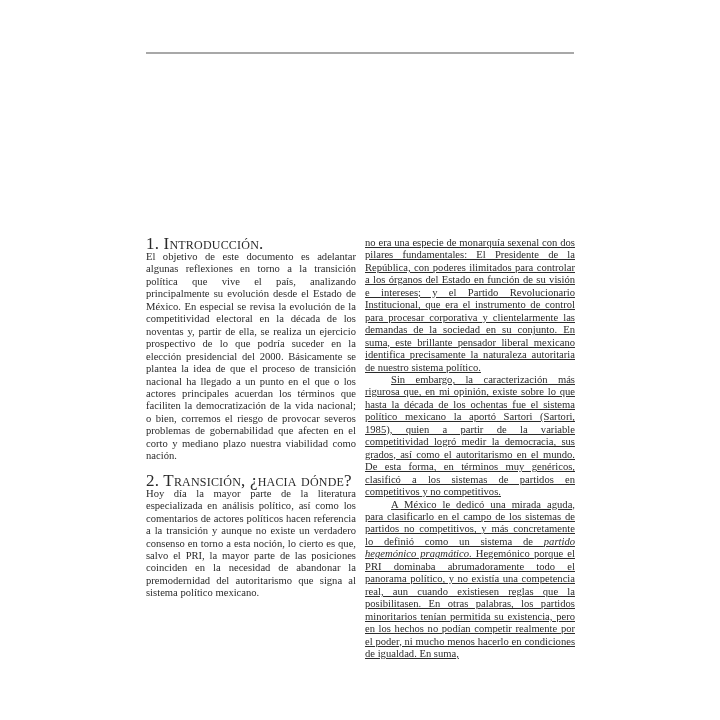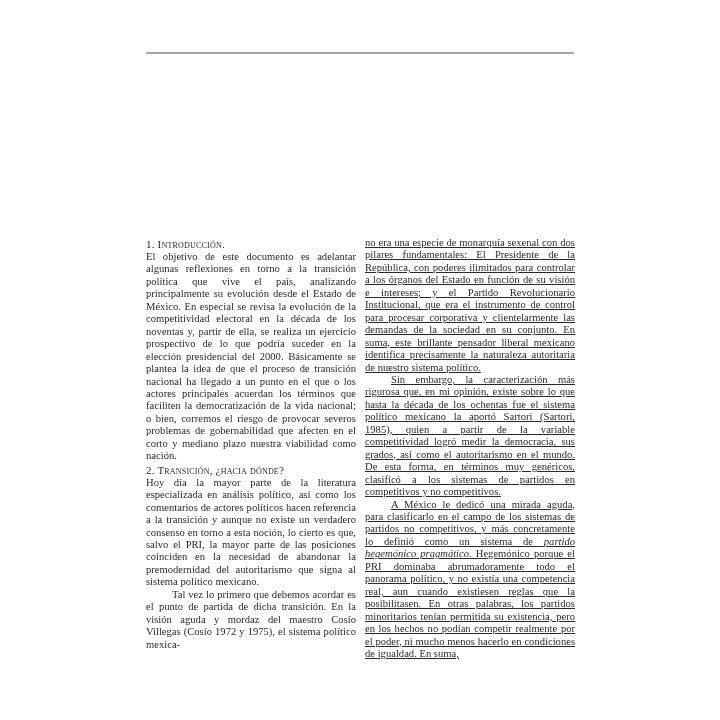--- a/index.html
+++ b/index.html
@@ -3,36 +3,35 @@
   <meta charset="utf-8">
   <style>
     html, body { margin: 0; padding: 0; background: #ffffff; }
     body { width: 720px; height: 720px; position: relative; overflow: hidden;
            font-family: "Liberation Serif", "DejaVu Serif", serif; color: #2a2a2a; }
     .rule { position: absolute; left: 146px; top: 52px; width: 428px; height: 2px; background: #a8a8a8; }
     .col { position: absolute; top: 237px; width: 210px; font-size: 10.6px; line-height: 12.45px;
            text-align: justify; hyphens: manual; }
     .col1 { left: 146px; }
     .col2 { left: 365px; top: 237px; text-decoration: underline; }
-    .heading { font-size: 11px; line-height: 14px; margin: 0 0 0 0; font-variant: small-caps; letter-spacing: 0.2px; font-weight: normal; }
-    .heading2 { }
+    .heading { font-size: 17px; line-height: 14px; margin: 0 0 0 0; font-variant: small-caps; letter-spacing: 0.2px; font-weight: normal; }
+    .heading2 { margin-top: 11px; }
     p { margin: 0; }
     p.indent { text-indent: 26px; }
     em { font-style: italic; }
   </style>
 </head>
 <body>
 
 <div class="rule"></div>
 
 <div class="col col1">
   <h2 class="heading">1. Introducción.</h2>
   <p>El objetivo de este documento es adelantar algunas reflexiones en torno a la transición política que vive el país, analizando principalmente su evolución desde el Estado de México. En especial se revisa la evolución de la competitividad electoral en la década de los noventas y, partir de ella, se realiza un ejercicio prospectivo de lo que podría suceder en la elección presidencial del 2000. Básicamente se plantea la idea de que el proceso de transición nacional ha llegado a un punto en el que o los actores principales acuerdan los términos que faciliten la democratización de la vida nacional; o bien, corremos el riesgo de provocar severos problemas de gobernabilidad que afecten en el corto y mediano plazo nuestra viabilidad como nación.</p>
   <h2 class="heading heading2">2. Transición, ¿hacia dónde?</h2>
   <p>Hoy día la mayor parte de la literatura especializada en análisis político, así como los comentarios de actores políticos hacen referencia a la transición y aunque no existe un verdadero consenso en torno a esta noción, lo cierto es que, salvo el PRI, la mayor parte de las posiciones coinciden en la necesidad de abandonar la premodernidad del autoritarismo que signa al sistema político mexicano.</p>
-  <p class="indent">Tal vez lo primero que debemos acordar es el punto de partida de dicha transición. En la visión aguda y mordaz del maestro Cosío Villegas (Cosío 1972 y 1975), el sistema político mexica-</p>
 </div>
 
 <div class="col col2">
   <p>no era una especie de monarquía sexenal con dos pilares fundamentales: El Presidente de la República, con poderes ilimitados para controlar a los órganos del Estado en función de su visión e intereses; y el Partido Revolucionario Institucional, que era el instrumento de control para procesar corporativa y clientelarmente las demandas de la sociedad en su conjunto. En suma, este brillante pensador liberal mexicano identifica precisamente la naturaleza autoritaria de nuestro sistema político.</p>
   <p class="indent">Sin embargo, la caracterización más rigurosa que, en mi opinión, existe sobre lo que hasta la década de los ochentas fue el sistema político mexicano la aportó Sartori (Sartori, 1985), quien a partir de la variable competitividad logró medir la democracia, sus grados, así como el autoritarismo en el mundo. De esta forma, en términos muy genéricos, clasificó a los sistemas de partidos en competitivos y no competitivos.</p>
   <p class="indent"><span>A México le dedicó una mirada aguda, para clasificarlo en el campo de los sistemas de partidos no competitivos, y más concretamente lo definió como un sistema de </span><em>partido hegemónico pragmático</em><span>. Hegemónico porque el PRI dominaba abrumadoramente todo el panorama político, y no existía una competencia real, aun cuando existiesen reglas que la posibilitasen. En otras palabras, los partidos minoritarios tenían permitida su existencia, pero en los hechos no podían competir realmente por el poder, ni mucho menos hacerlo en condiciones de igualdad. En suma,</span></p>
 </div>
 
 </body></html>

